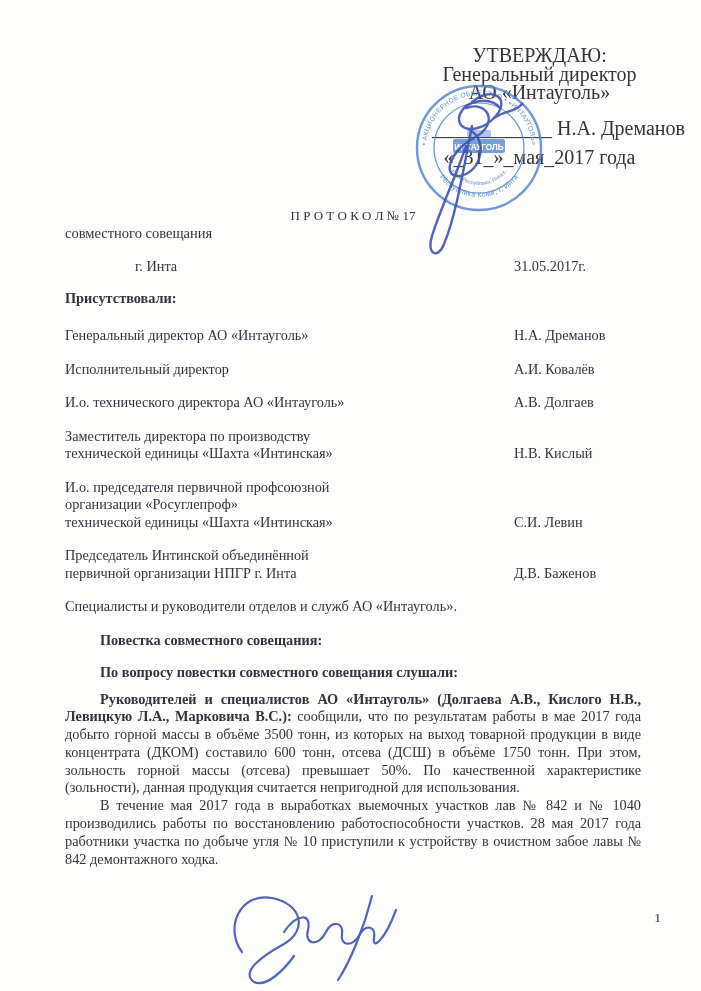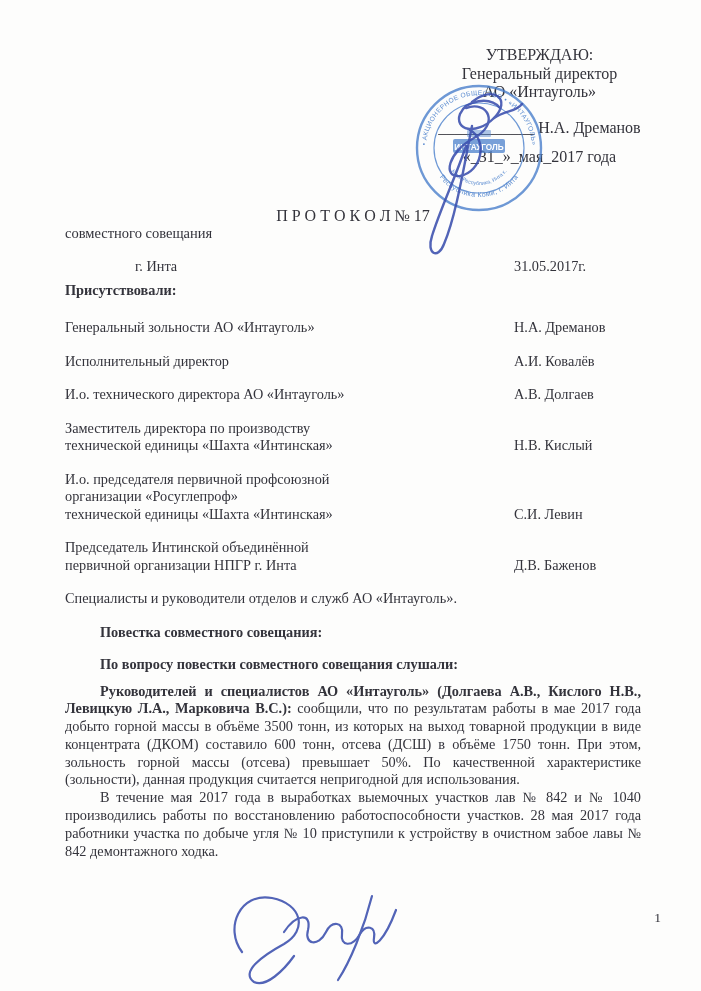--- a/index.html
+++ b/index.html
@@ -7,33 +7,33 @@
     position:relative;
     width:701px; height:991px;
     background:#fdfdfc;
     font-family:"Liberation Serif", serif;
     color:#33333b;
     overflow:hidden;
   }
   
   .approval {
     position:absolute; left:432px; top:46px; width:215px;
-    text-align:center; font-size:16px; line-height:18.5px;
+    text-align:center; font-size:20px; line-height:18.5px;
   }
   .approval .sign-row { margin-top:17px; white-space:nowrap; }
   .approval .date-row { margin-top:11px; white-space:nowrap; }
   
   .stamp-svg { position:absolute; left:411px; top:80px; width:136px; height:136px; }
   .sig-top   { position:absolute; left:402px; top:78px; width:140px; height:190px; }
   .sig-bottom{ position:absolute; left:222px; top:876px; width:185px; height:112px; }
   
   .content { position:absolute; left:65px; top:206px; width:576px; font-size:14.3px; }
-  .doc-title { text-align:center; font-size:16px; line-height:19px; }
+  .doc-title { text-align:center; font-size:13px; line-height:19px; }
   .doc-subtitle { text-align:left; font-size:14.5px; line-height:17px; margin-bottom:15px; }
-  .place-date { display:flex; line-height:18px; margin-bottom:6px;justify-content:flex-end; }
+  .place-date { display:flex; line-height:18px; margin-bottom:14px;justify-content:flex-end; }
   .place { margin-left:70px; }
   .right-col { width:127px; margin-left:auto; }
   .attendees-heading { font-weight:bold; line-height:18px; margin-bottom:20px; }
   .att-row { display:flex; line-height:17.5px; margin-bottom:16px; }
   .att-pos { white-space:pre-line; }
   .att-name { width:127px; margin-left:auto; align-self:flex-end; }
   .att-footer { line-height:17.5px; margin-bottom:0; }
   .agenda-heading, .listened-heading { font-weight:bold; text-indent:35px; line-height:18px; }
   .agenda-heading { margin-top:15px; margin-bottom:11px; }
   .listened-heading { margin-top:14px; margin-bottom:10px; }
@@ -94,21 +94,21 @@
     <div class="doc-subtitle">совместного совещания</div>
 
     <div class="place-date">
       <span class="place">г. Инта</span>
       <span class="right-col">31.05.2017г.</span>
     </div>
 
     <div class="attendees-heading">Присутствовали:</div>
 
     <div class="att-row">
-      <span class="att-pos">Генеральный зольности АО «Интауголь»</span>
+      <span class="att-pos">Генеральный директор АО «Интауголь»</span>
       <span class="att-name">Н.А. Дреманов</span>
     </div>
     <div class="att-row">
       <span class="att-pos">Исполнительный директор</span>
       <span class="att-name">А.И. Ковалёв</span>
     </div>
     <div class="att-row">
       <span class="att-pos">И.о. технического директора АО «Интауголь»</span>
       <span class="att-name">А.В. Долгаев</span>
     </div>

